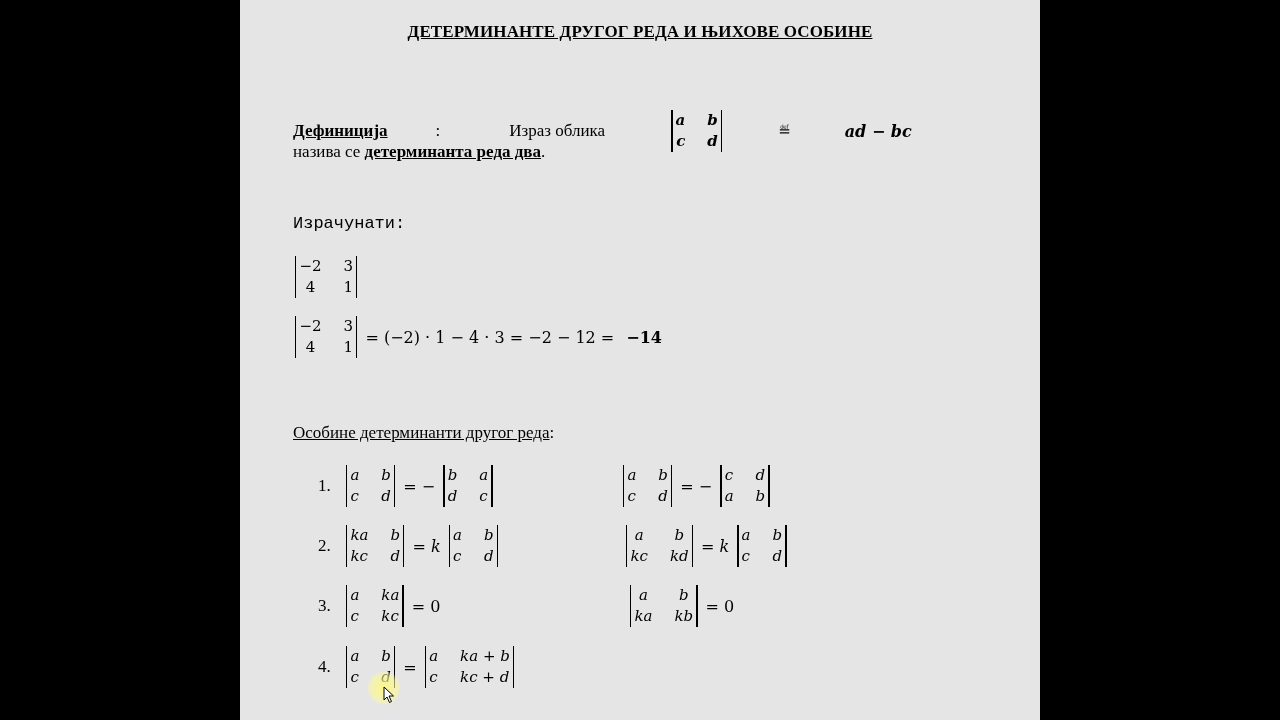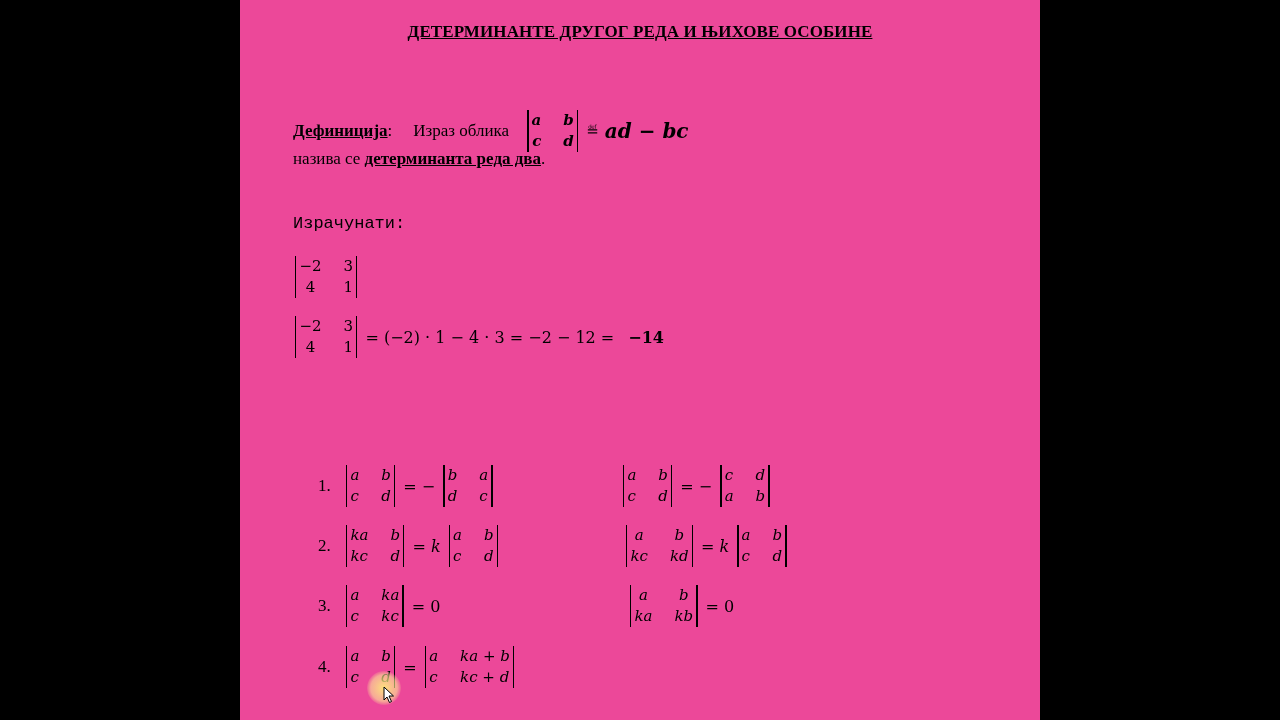--- a/index.html
+++ b/index.html
@@ -1,18 +1,18 @@
 <!DOCTYPE html>
 <html><head>
 <meta charset="utf-8">
 <style>
   html, body { margin:0; padding:0; }
   body { width:1280px; height:720px; background:#000; position:relative; overflow:hidden;
          font-family:"Liberation Serif", "DejaVu Serif", serif; color:#000; }
-  .page { position:absolute; left:240px; top:0; width:800px; height:720px; background:#ec4899; }
+  .page { position:absolute; left:240px; top:0; width:800px; height:720px; background:#e5e5e5; }
   .abs { position:absolute; white-space:nowrap; }
   .title { left:0; width:800px; top:22px; text-align:center; font-weight:bold; font-size:17px;
            text-decoration:underline; letter-spacing:0.1px; }
   .txt { font-size:17px; }
   .u { text-decoration:underline; }
   .b { font-weight:bold; }
   .math { font-family:"DejaVu Serif", "Liberation Serif", serif; font-style:italic; font-size:15px; }
   .det { display:inline-flex; align-items:stretch; vertical-align:middle; }
   .det .bar { width:1.4px; background:#000; margin:0 2px; }
   .det .cells { display:grid; grid-template-rows:21px 21px; column-gap:22px; align-items:center;
@@ -29,38 +29,38 @@
                  background:radial-gradient(circle, rgba(255,250,120,0.85) 0%, rgba(255,250,150,0.55) 55%, rgba(255,255,200,0) 75%); }
   .cursor { position:absolute; left:383px; top:686px; }
 </style>
 </head>
 <body>
 
 <div class="page">
 
   <div class="abs title">ДЕТЕРМИНАНТЕ ДРУГОГ РЕДА И ЊИХОВЕ ОСОБИНЕ</div>
 
-  <div class="abs row" style="left:53px; top:110px;">
+  <div class="abs row" style="left:53px; top:110px;gap:48px;">
     <span class="txt b u">Дефиниција</span>
     <span class="txt">:</span>
     <span class="txt" style="margin-left:21px;">Израз облика</span>
     <span class="det bold" style="margin-left:16px;">
       <span class="bar"></span>
       <span class="cells" style="grid-template-columns:auto auto;">
         <span>a</span>
           <span>b</span>
         <span>c</span>
           <span>d</span>
       </span>
       <span class="bar"></span>
     </span>
     <span class="op" style="font-size:15px;">≝</span>
-    <span class="math b" style="font-size:20px;">ad − bc</span>
-  </div>
-  <div class="abs txt" style="left:53px; top:149px;">
+    <span class="math b" style="font-size:16px;">ad − bc</span>
+  </div>
+  <div class="abs txt" style="left:53px; top:142px;">
     <span>назива се </span><span class="b u">детерминанта реда два</span><span>.</span>
   </div>
 
   <div class="abs txt" style="left:53px; top:214px;font-family:Liberation Mono, monospace;">Израчунати:</div>
 
   <div class="abs row" style="left:53px; top:256px;">
     <span class="det plain">
       <span class="bar"></span>
       <span class="cells center" style="grid-template-columns:auto auto;">
         <span>−2</span>
@@ -76,24 +76,27 @@
     <span class="det plain">
       <span class="bar"></span>
       <span class="cells center" style="grid-template-columns:auto auto;">
         <span>−2</span>
           <span>3</span>
         <span>4</span>
           <span>1</span>
       </span>
       <span class="bar"></span>
     </span>
-    <span class="op" style="margin-right:14px;">= (−2) · 1 − 4 · 3 = −2 − 12 = </span>
-    <span class="op b" style="margin-left:0;">−14</span>
-  </div>
-
+    <span class="op" style="margin-right:4px;">= (−2) · 1 − 4 · 3 = −2 − 12 = </span>
+    <span class="op b" style="margin-left:8px;">−14</span>
+  </div>
+
+  <div class="abs txt" style="left:53px; top:423px;">
+    <span class="u">Особине детерминанти другог реда</span><span>:</span>
+  </div>
 
   <div class="abs row" style="left:78px; top:465px;">
     <span class="idx">1.</span>
     <span class="det">
         <span class="bar"></span>
         <span class="cells left" style="grid-template-columns:auto auto;">
       <span>a</span>
           <span>b</span>
       <span>c</span>
           <span>d</span>

